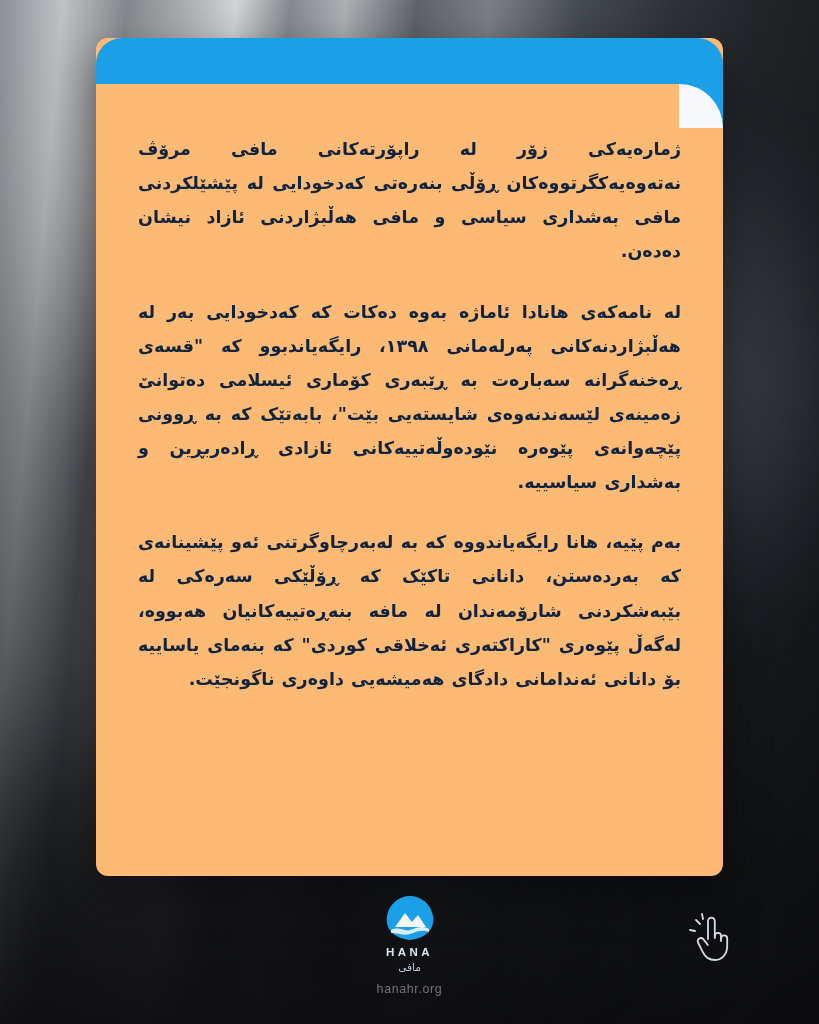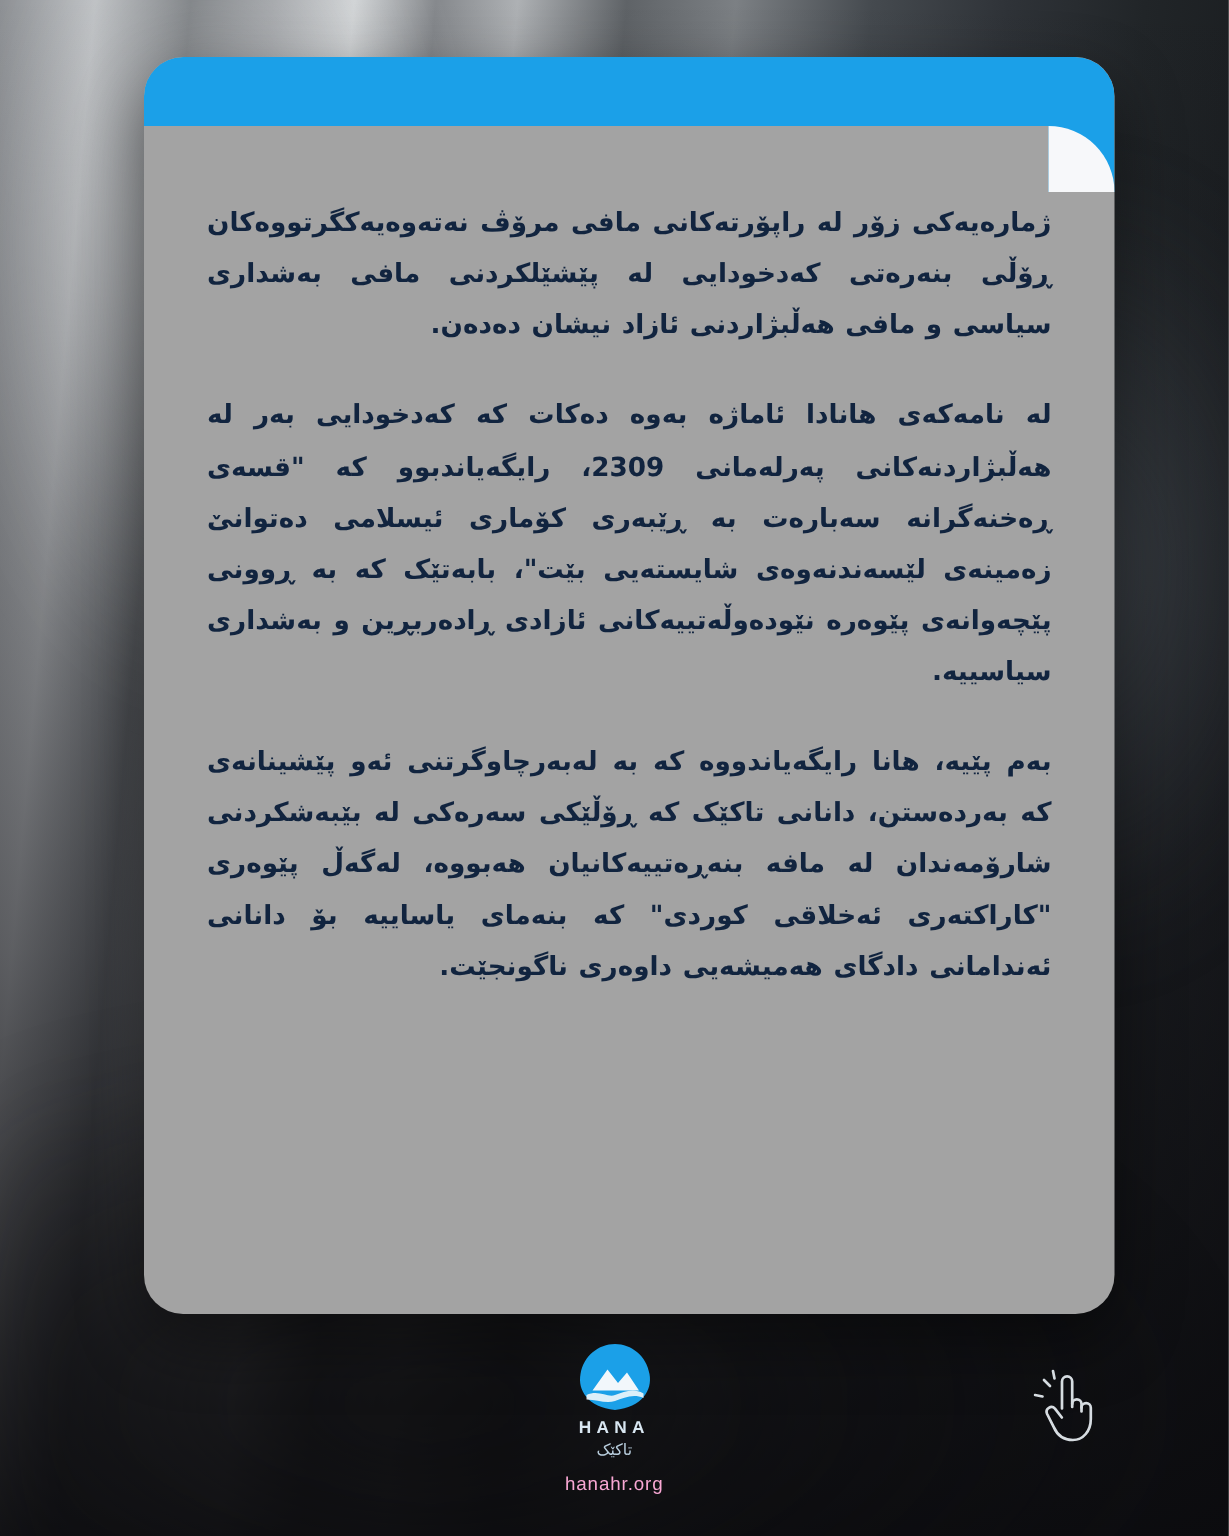--- a/index.html
+++ b/index.html
@@ -65,25 +65,24 @@
     filter: blur(26px);
   }
 
   
   .card {
     position: absolute;
     left: 96px;
     top: 38px;
     width: 627px;
     height: 838px;
-    border-radius: 26px;
-    background: #a3a3a3;
+    border-radius: 12px;
+    background: #fdba74;
     box-shadow: 0 18px 45px rgba(0,0,0,0.45);
     overflow: hidden;
-    padding-left: 20px;
   }
   .card-top-bar {
     position: absolute;
     top: 0; left: 0; right: 0;
     height: 46px;
     background: #1ba0e8;
     border-top-left-radius: 26px;
     border-top-right-radius: 26px;
   }
   .card-top-curve {
@@ -156,21 +155,21 @@
     font-family: "Liberation Sans", sans-serif;
     font-weight: 700;
   }
   .brand-sub {
     color: #b9cede;
     font-size: 10.5px;
     letter-spacing: 1px;
     margin-top: -1px;
   }
   .brand-url {
-    color: #f9a8d4;
+    color: #737373;
     font-size: 12.5px;
     letter-spacing: 0.6px;
     font-family: "Liberation Sans", sans-serif;
     margin-top: 5px;
     text-align: right;
   }
   .tap-icon {
     position: absolute;
     right: 86px;
     top: 26px;
@@ -189,35 +188,35 @@
     <div class="bg-blur-2"></div>
     <div class="bg-blur-3"></div>
   </div>
 
   <div class="card">
     <div class="card-top-bar"></div>
     <div class="card-top-curve"></div>
 
     <div class="card-body">
       <p class="para">ژمارەیەکی زۆر لە راپۆرتەکانی مافی مرۆڤ نەتەوەیەکگرتووەکان ڕۆڵی بنەرەتی کەدخودایی لە پێشێلکردنی مافی بەشداری سیاسی و مافی هەڵبژاردنی ئازاد نیشان دەدەن.</p>
-      <p class="para">لە نامەکەی هانادا ئاماژە بەوە دەکات کە کەدخودایی بەر لە هەڵبژاردنەکانی پەرلەمانی 2309، رایگەیاندبوو کە "قسەی ڕەخنەگرانە سەبارەت بە ڕێبەری کۆماری ئیسلامی دەتوانێ زەمینەی لێسەندنەوەی شایستەیی بێت"، بابەتێک کە بە ڕوونی پێچەوانەی پێوەرە نێودەوڵەتییەکانی ئازادی ڕادەربڕین و بەشداری سیاسییە.</p>
+      <p class="para">لە نامەکەی هانادا ئاماژە بەوە دەکات کە کەدخودایی بەر لە هەڵبژاردنەکانی پەرلەمانی ١٣٩٨، رایگەیاندبوو کە "قسەی ڕەخنەگرانە سەبارەت بە ڕێبەری کۆماری ئیسلامی دەتوانێ زەمینەی لێسەندنەوەی شایستەیی بێت"، بابەتێک کە بە ڕوونی پێچەوانەی پێوەرە نێودەوڵەتییەکانی ئازادی ڕادەربڕین و بەشداری سیاسییە.</p>
       <p class="para">بەم پێیە، هانا رایگەیاندووە کە بە لەبەرچاوگرتنی ئەو پێشینانەی کە بەردەستن، دانانی تاکێک کە ڕۆڵێکی سەرەکی لە بێبەشکردنی شارۆمەندان لە مافە بنەڕەتییەکانیان هەبووە، لەگەڵ پێوەری "کاراکتەری ئەخلاقی کوردی" کە بنەمای یاساییە بۆ دانانی ئەندامانی دادگای هەمیشەیی داوەری ناگونجێت.</p>
     </div>
   </div>
 
   <div class="footer">
 
     <div class="brand">
       <svg class="brand-mark" viewBox="0 0 62 48">
         <path d="M31 2 C20 2 10 10 8 22 C6 33 13 44 31 46 C49 44 56 33 54 22 C52 10 42 2 31 2 Z" fill="#1ba0e8"></path>
         <path d="M16 33 L26 19 L33 28 L39 21 L47 33 Z" fill="#f2f7fb"></path>
         <path d="M12 36 C20 32 26 38 31 36 C37 34 43 31 50 35 L50 38 C43 35 37 38 31 40 C25 42 19 39 12 39 Z" fill="#f2f7fb" opacity="0.9"></path>
       </svg>
       <div class="brand-name">HANA</div>
-      <div class="brand-sub">تاکێک</div>
+      <div class="brand-sub">مافی</div>
       <div class="brand-url">hanahr.org</div>
     </div>
 
     <svg class="tap-icon" viewBox="0 0 44 52">
       <g fill="none" stroke="#e8eef3" stroke-width="1.8" stroke-linecap="round" stroke-linejoin="round">
         <path d="M19 27 L19 9 a3.4 3.4 0 0 1 6.8 0 L25.8 26"></path>
         <path d="M25.8 24 a3.1 3.1 0 0 1 6.2 0 L32 29"></path>
         <path d="M32 26.5 a3.1 3.1 0 0 1 6.2 0 L38.2 34 c0 8-5 14-12 14 -7 0-10.5-3.6-12.6-8.4 L9 30.5 a3.2 3.2 0 0 1 5.3-3.4 L18.9 33"></path>
         <path d="M11 12 L7 8"></path>
         <path d="M14 7 L13 2"></path>

